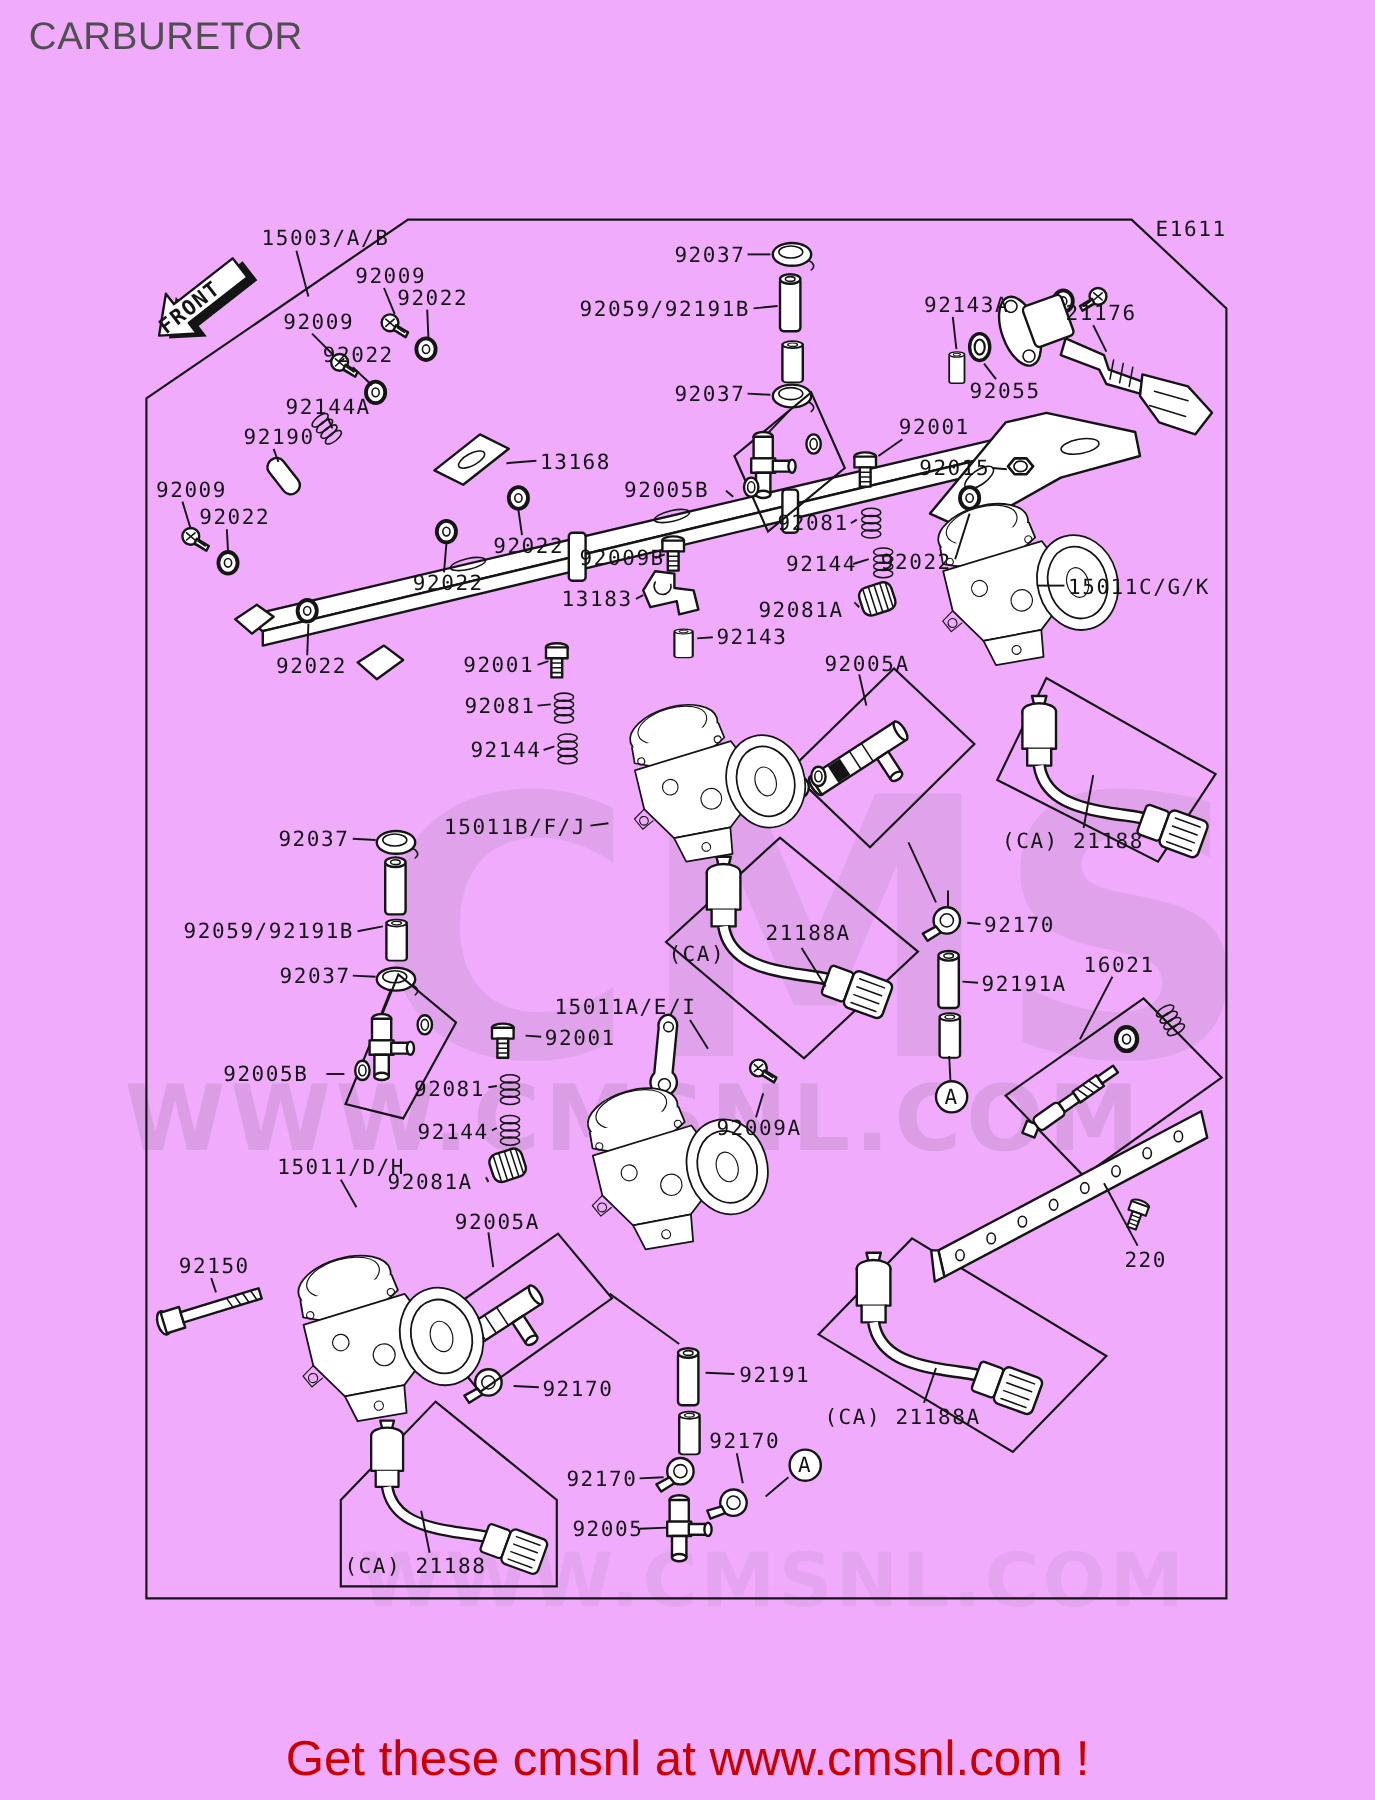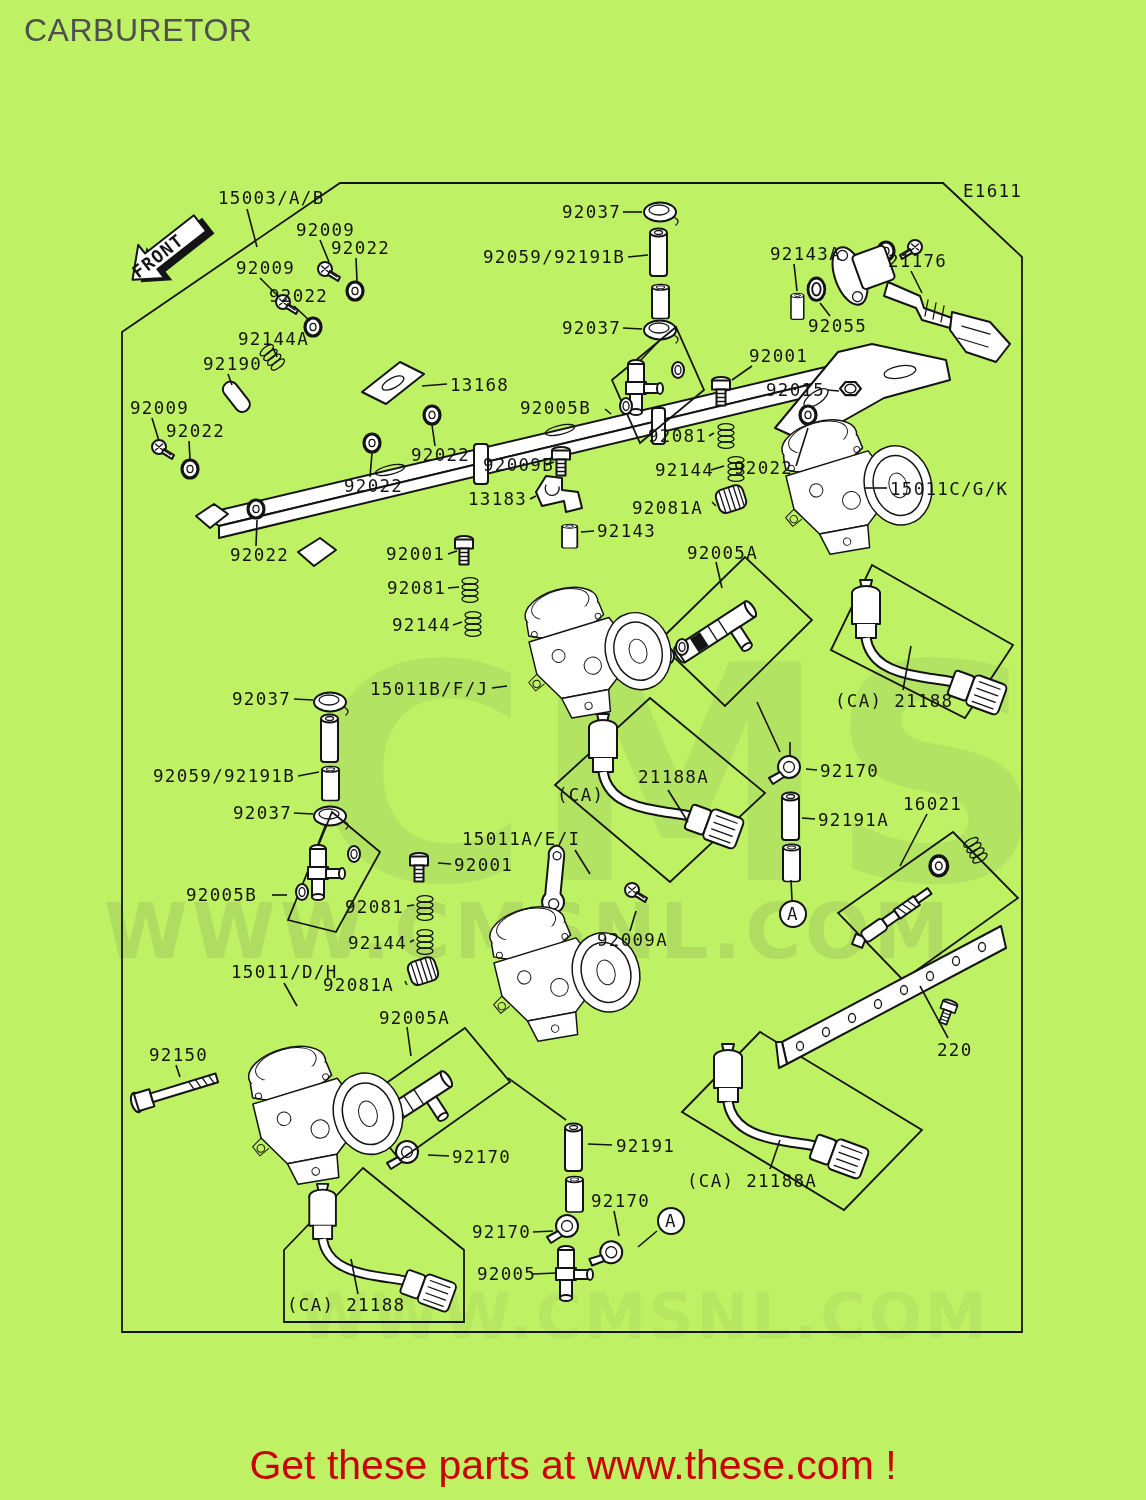--- a/index.html
+++ b/index.html
@@ -1,16 +1,16 @@
 <!DOCTYPE html>
 <html><head>
 <meta charset="utf-8">
 <style>
   html,body{margin:0;padding:0;background:#fff;}
-  .stage{position:relative;width:1146px;height:1500px;background:#bef264;overflow:hidden;
+  .stage{position:relative;width:1146px;height:1500px;background:#f0abfc;overflow:hidden;
          font-family:"DejaVu Sans",sans-serif;}
   .title{position:absolute;left:24px;top:12px;font-family:"Liberation Sans",sans-serif;
          font-size:32px;color:#4f4f4f;letter-spacing:.5px;}
   .footer{position:absolute;left:0;right:0;top:1442px;text-align:center;
           font-family:"Liberation Sans",sans-serif;font-size:41px;color:#cb0000;}
   svg{position:absolute;left:0;top:0;}
   .plbl{font-family:"DejaVu Sans Mono",monospace;font-size:17.5px;letter-spacing:1.3px;fill:#141414;}
   .ln{stroke:#141414;stroke-width:1.6;fill:none;}
   .part{stroke:#141414;stroke-width:2;fill:#ffffff;stroke-linejoin:round;stroke-linecap:round;}
   .part2{stroke:#141414;stroke-width:1.3;fill:none;stroke-linejoin:round;stroke-linecap:round;}
@@ -489,14 +489,14 @@
         <text x="591" y="1207" class="plbl">92170</text>
         <text x="472" y="1238" class="plbl">92170</text>
         <text x="477" y="1280" class="plbl">92005</text>
         <circle cx="671" cy="1221" r="13" class="part"></circle>
         <text x="671" y="1227" text-anchor="middle" class="plbl" font-size="16">A</text>
         <text x="687" y="1187" class="plbl">(CA) 21188A</text>
         <text x="937" y="1056" class="plbl">220</text>
       </g>
   </svg>
 
-  <div class="footer" style="color: rgb(203, 0, 0);">Get these parts at www.these.com !</div>
+  <div class="footer" style="color: rgb(203, 0, 0);">Get these cmsnl at www.cmsnl.com !</div>
 </div>
 
 </body></html>

